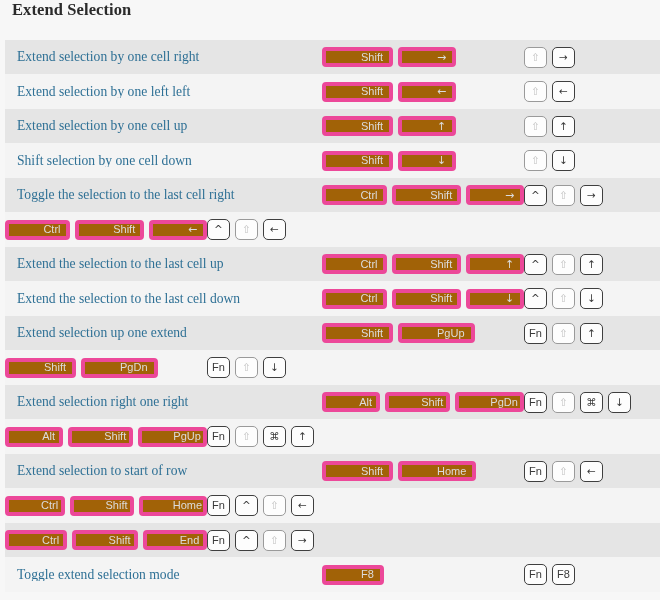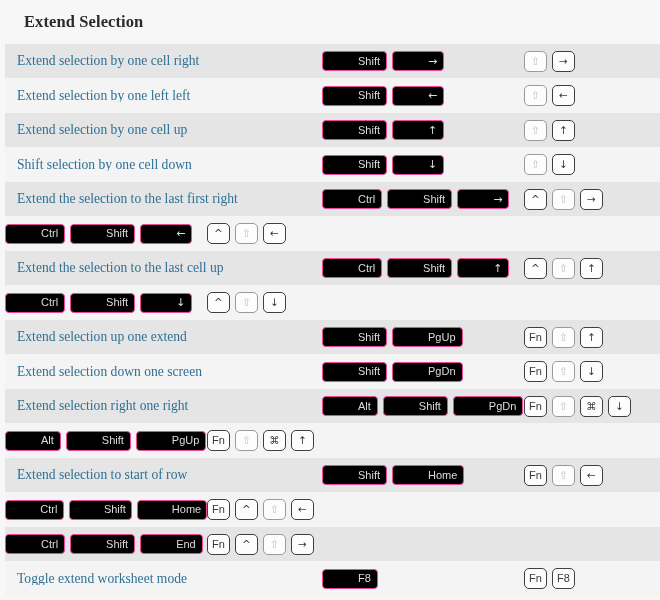--- a/index.html
+++ b/index.html
@@ -20,26 +20,26 @@
     width: 660px;
     height: 600px;
     background: #f7f7f7;
   }
   #page-title {
     font-family: "Liberation Serif", serif;
     font-weight: bold;
     font-size: 16.5px;
     color: #2b2b2b;
     padding: 0 0 0 12px;
-    margin: 12px;
+    margin: 0;
     letter-spacing: 0.1px;
     line-height: 1.2;
   }
   #shortcut-table {
-    margin-top: 8px;
+    margin-top: 20px;
     width: 655px;
     margin-left: 5px;
     border-collapse: collapse;
   }
   .row {
     display: flex;
     align-items: center;
     height: 34.5px;
     width: 655px;
     background: #f4f4f4;
@@ -78,23 +78,23 @@
     height: 20px;
     min-width: 21px;
     padding: 0 6px;
     border-radius: 4px;
     font-family: "Liberation Sans", sans-serif;
     font-size: 11px;
     line-height: 1;
     white-space: nowrap;
   }
   .k.win {
-    background: #000000;
+    background: #a16207;
     color: #dcdcdc;
-    border: 1px solid #ec4899;
+    border: 4px solid #ec4899;
     padding-left: 35px;
   }
   .k.mac {
     background: #fdfdfd;
     color: #3a3a3a;
     border: 1.5px solid #3f3f3f;
     border-radius: 5px;
     height: 21px;
     min-width: 23px;
     padding: 0 4px;
@@ -179,21 +179,21 @@
         <div class="keys-mac">
           <span class="k mac dim">
             <span class="glyph">⇧</span>
           </span>
           <span class="k mac">
             <span class="glyph">↓</span>
           </span>
         </div>
       </div>
       <div class="row alt">
-        <div class="row-desc">Extend the selection to the last first right</div>
+        <div class="row-desc">Toggle the selection to the last cell right</div>
         <div class="keys-win">
           <span class="k win">Ctrl</span>
           <span class="k win">Shift</span>
           <span class="k win">
             <span class="glyph">→</span>
           </span>
         </div>
         <div class="keys-mac">
           <span class="k mac">
             <span class="glyph">^</span>
@@ -241,20 +241,21 @@
           </span>
           <span class="k mac dim">
             <span class="glyph">⇧</span>
           </span>
           <span class="k mac">
             <span class="glyph">↑</span>
           </span>
         </div>
       </div>
       <div class="row">
+        <div class="row-desc">Extend the selection to the last cell down</div>
         <div class="keys-win">
           <span class="k win">Ctrl</span>
           <span class="k win">Shift</span>
           <span class="k win">
             <span class="glyph">↓</span>
           </span>
         </div>
         <div class="keys-mac">
           <span class="k mac">
             <span class="glyph">^</span>
@@ -277,21 +278,20 @@
           <span class="k mac">Fn</span>
           <span class="k mac dim">
             <span class="glyph">⇧</span>
           </span>
           <span class="k mac">
             <span class="glyph">↑</span>
           </span>
         </div>
       </div>
       <div class="row">
-        <div class="row-desc">Extend selection down one screen</div>
         <div class="keys-win">
           <span class="k win">Shift</span>
           <span class="k win">PgDn</span>
         </div>
         <div class="keys-mac">
           <span class="k mac">Fn</span>
           <span class="k mac dim">
             <span class="glyph">⇧</span>
           </span>
           <span class="k mac">
@@ -386,21 +386,21 @@
           </span>
           <span class="k mac dim">
             <span class="glyph">⇧</span>
           </span>
           <span class="k mac">
             <span class="glyph">→</span>
           </span>
         </div>
       </div>
       <div class="row">
-        <div class="row-desc">Toggle extend worksheet mode</div>
+        <div class="row-desc">Toggle extend selection mode</div>
         <div class="keys-win">
           <span class="k win">F8</span>
         </div>
         <div class="keys-mac">
           <span class="k mac">Fn</span>
           <span class="k mac">F8</span>
         </div>
       </div>
     </div>
 

